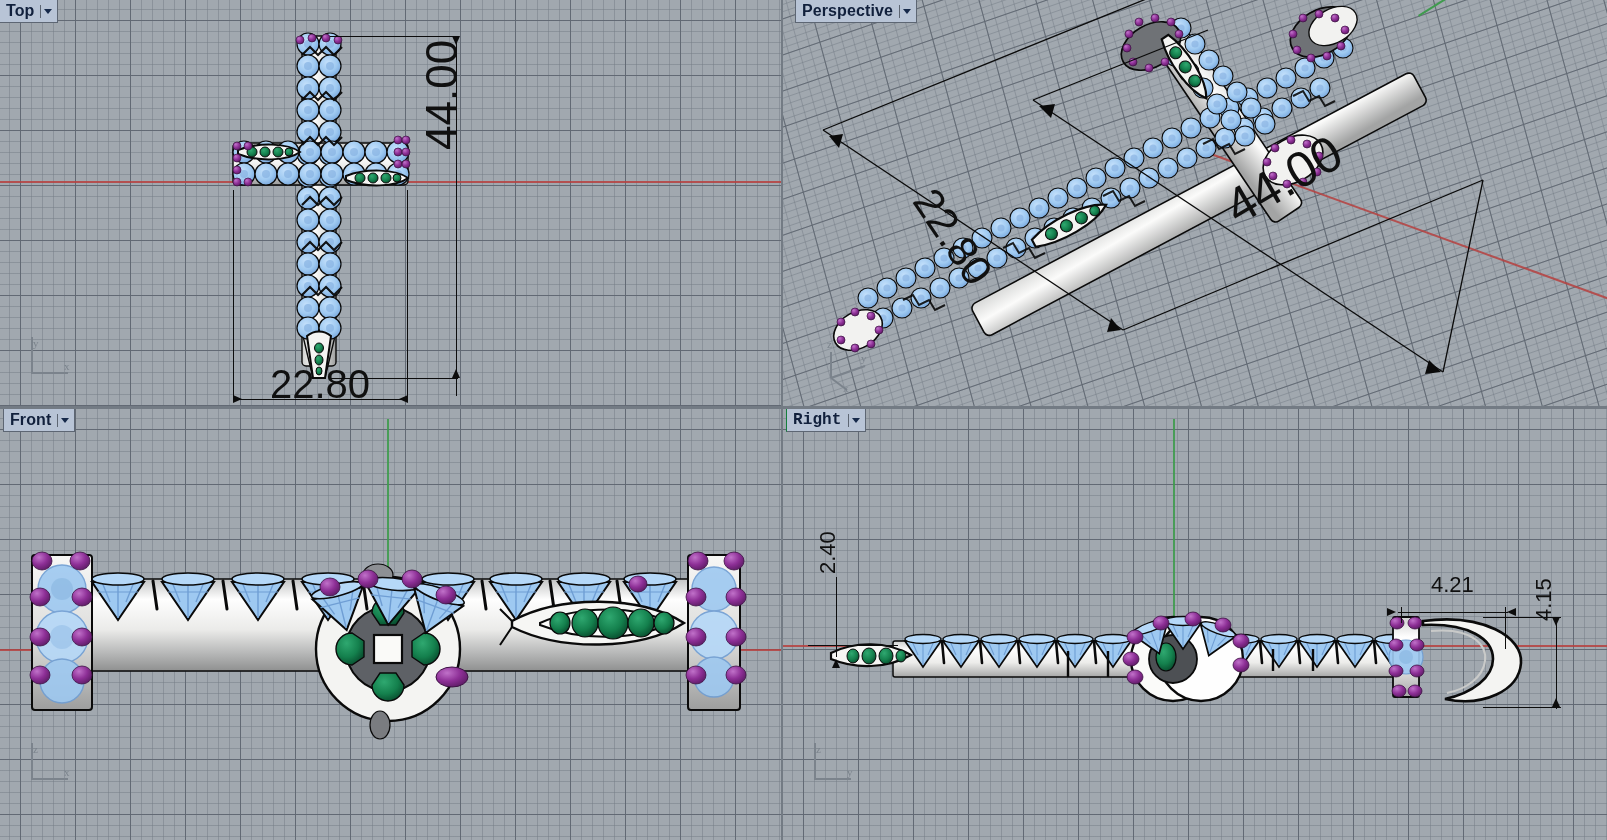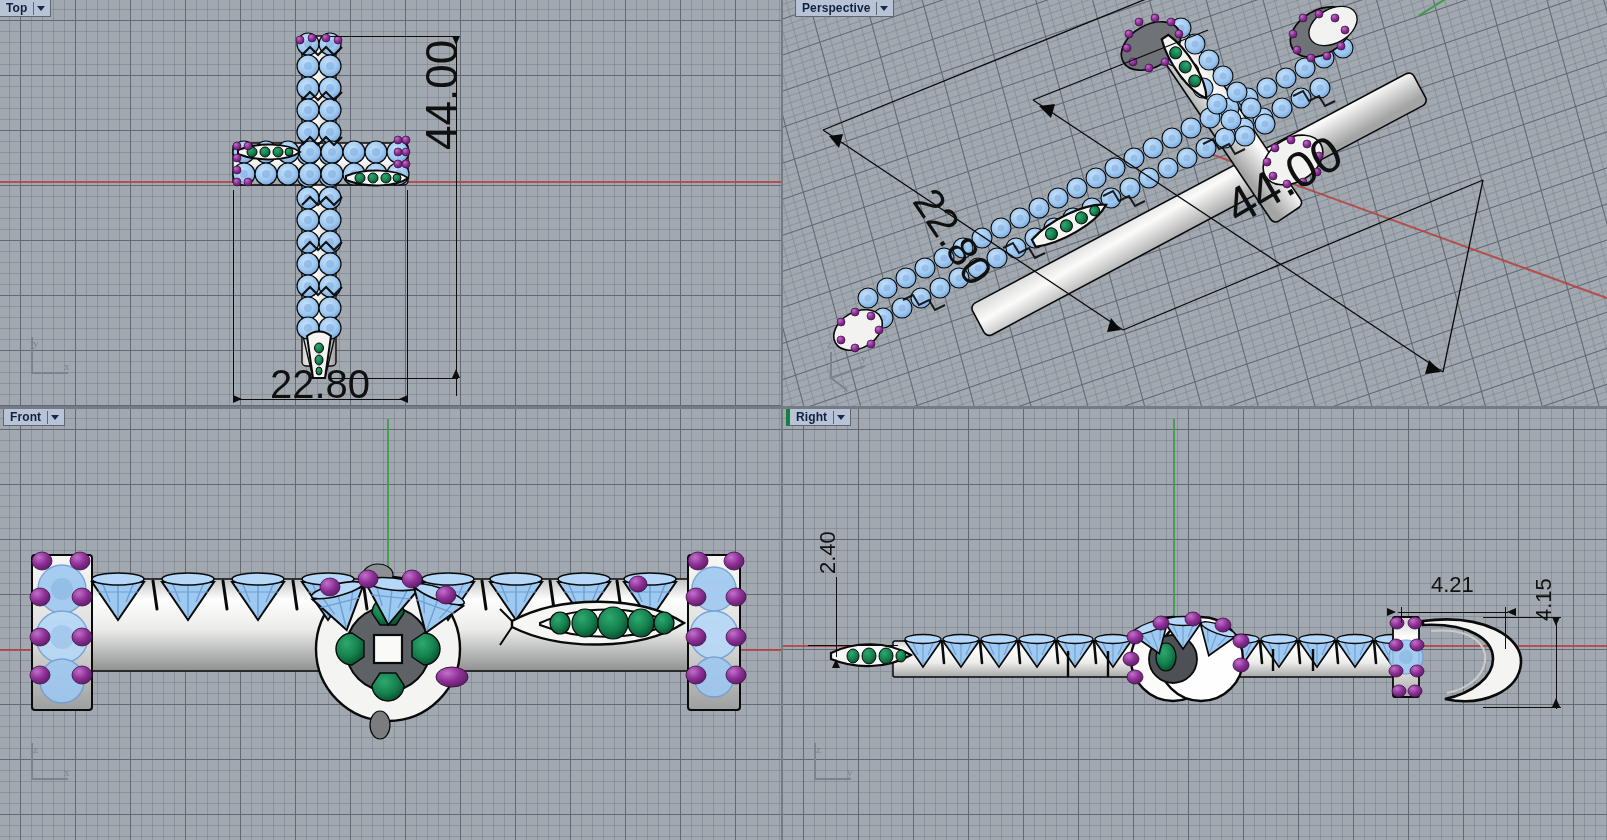--- a/index.html
+++ b/index.html
@@ -51,27 +51,27 @@
   }
   .axis-y {
     position: absolute; top: -300px; bottom: -300px; width: 2px;
     background: #3f9b4e; opacity: .9;
   }
 
   
   .vp-title {
     position: absolute;
     top: 0; left: 0;
-    height: 17px;
+    height: 23px;
     display: flex; align-items: center;
     background: #b8c4d6;
     border: 1px solid #5d6673;
     border-top: none; border-left: none;
     padding: 0 2px 0 6px;
-    font-size: 12px;
+    font-size: 16px;
     color: #11203c;
     z-index: 40;
     user-select: none;
   }
   .vp-title .label { font-weight: 700; letter-spacing: .1px; }
   .vp-title .sep {
     width: 1px; height: 13px; background: #5d6673; margin: 0 3px 0 6px;
   }
   .vp-title .caret {
     width: 0; height: 0;
@@ -807,21 +807,21 @@
 
       <div class="gizmo" style="left:26px;top:330px;">
         <svg width="50" height="48">
           <path d="M6,4 L6,40 L42,40" fill="none" stroke="#7b838c" stroke-width="2"></path>
           <text x="7" y="14" font-size="11" fill="#7b838c" font-family="Liberation Serif, serif">z</text>
           <text x="38" y="37" font-size="11" fill="#7b838c" font-family="Liberation Serif, serif">y</text>
         </svg>
       </div>
     </div>
 
-    <div class="vp-title" style="left:3px;border-left:4px solid #15803d;">
+    <div class="vp-title" style="left:3px;border-left:1px solid #15803d;font-family:Liberation Mono, monospace;">
       <span class="label">Right</span>
       <span class="sep"></span>
       <span class="caret"></span>
     </div>
   </div>
 
   <div class="divider-v" style="left:781px;top:0;width:2px;height:840px;"></div>
   <div class="divider-h" style="left:0;top:406px;width:1607px;height:3px;"></div>
 
 </div>

